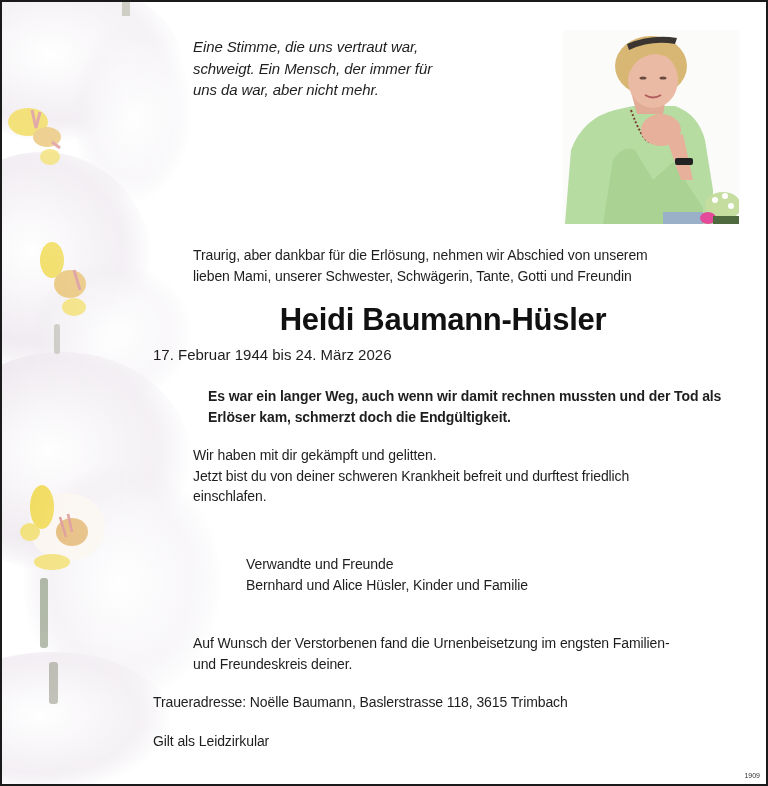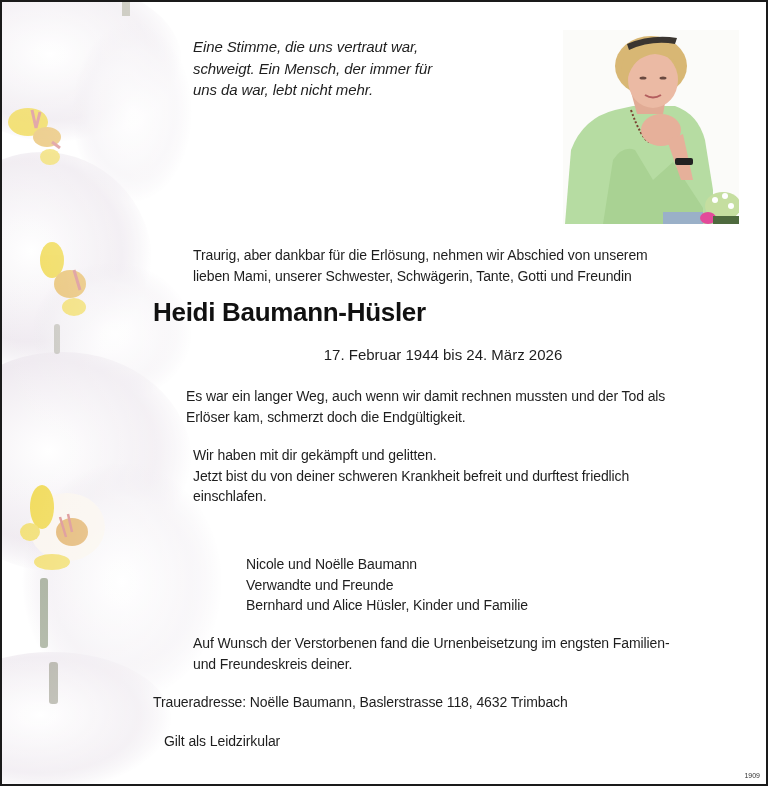--- a/index.html
+++ b/index.html
@@ -8,29 +8,29 @@
     position: absolute; left: 0; top: 0; width: 764px; height: 782px;
     border: 2px solid #1a1a1a; background: #ffffff; overflow: hidden;
     font-family: "Liberation Sans", "DejaVu Sans", sans-serif; color: #1e1e1e;
   }
   
   .orchid { position: absolute; left: 0; top: 0; width: 260px; height: 782px; pointer-events: none; }
   .txt { position: absolute; font-size: 14px; line-height: 20.5px; letter-spacing: -0.1px; white-space: nowrap; }
   .poem { left: 151px; top: 34px; font-style: italic; font-size: 15px; line-height: 21.5px; }
   .photo { position: absolute; left: 561px; top: 28px; width: 176px; height: 194px; overflow: hidden; background: #fbfbf9; }
   .intro { left: 151px; top: 243px; }
-  .name { position: absolute; left: 151px; width: 580px; top: 292px; text-align: left; font-weight: bold; font-size: 26px; line-height: 36px; letter-spacing: -0.3px; color: #111; }
-  .dates { position: absolute; left: 151px; width: 580px; top: 343px; text-align: center; font-size: 15px; line-height: 20px; }
-  .p1 { left: 144px; top: 384px; }
+  .name { position: absolute; left: 151px; width: 580px; top: 300px; text-align: center; font-weight: bold; font-size: 31px; line-height: 36px; letter-spacing: -0.3px; color: #111; }
+  .dates { position: absolute; left: 151px; width: 580px; top: 343px; font-size: 15px; line-height: 20px; }
+  .p1 { left: 166px; top: 384px; font-weight: bold; }
   .p2 { left: 151px; top: 443px; }
   .p3 { left: 204px; top: 524px; }
   .signers { left: 204px; top: 552px; }
   .p4 { left: 151px; top: 631px; }
   .p5 { left: 151px; top: 690px; }
-  .p6 { left: 162px; top: 729px; }
+  .p6 { left: 151px; top: 729px; }
   .code { position: absolute; right: 6px; bottom: 5px; font-size: 7px; color: #333; }
   .line { display: block; margin-left: 40px; }
 </style>
 </head>
 <body>
 
 <div class="card">
 
   <svg class="orchid" viewBox="0 0 260 782" xmlns="http://www.w3.org/2000/svg">
     <defs>
@@ -83,21 +83,21 @@
       <ellipse cx="50" cy="560" rx="18" ry="8" fill="#f2de6a"></ellipse>
       <ellipse cx="28" cy="530" rx="10" ry="9" fill="#f2de6a"></ellipse>
       <path d="M58 515 l6 20 M66 512 l4 18" stroke="#d98a8a" stroke-width="2.5"></path>
     </g>
     <rect x="0" y="0" width="260" height="782" fill="url(#fade)" opacity="0.55"></rect>
   </svg>
 
   <div class="txt poem">
     <span class="line">Eine Stimme, die uns vertraut war,</span>
     <span class="line">schweigt. Ein Mensch, der immer für</span>
-    <span class="line">uns da war, lebt nicht mehr.</span>
+    <span class="line">uns da war, aber nicht mehr.</span>
   </div>
 
   <div class="photo">
     <svg width="176" height="194" viewBox="0 0 176 194" xmlns="http://www.w3.org/2000/svg">
       <rect width="176" height="194" fill="#fbfbf9"></rect>
 
       <path d="M2 194 L8 120 Q20 88 52 80 L70 76 L112 76 Q135 84 142 110 L150 160 L150 194 Z" fill="#b6dca2"></path>
       <path d="M40 194 L50 130 Q60 115 72 120 L90 150 L110 132 L140 178 L140 194 Z" fill="#a9d293"></path>
 
       <path d="M68 62 L74 84 L100 84 L104 62 Z" fill="#e1ab95"></path>
@@ -143,28 +143,27 @@
   </div>
 
   <div class="txt p2">
     <span class="line">Wir haben mit dir gekämpft und gelitten.</span>
     <span class="line">Jetzt bist du von deiner schweren Krankheit befreit und durftest friedlich</span>
     <span class="line">einschlafen.</span>
   </div>
 
 
   <div class="txt signers">
-    <span class="line">Nicole und Noëlle Baumann</span>
     <span class="line">Verwandte und Freunde</span>
     <span class="line">Bernhard und Alice Hüsler, Kinder und Familie</span>
   </div>
 
   <div class="txt p4">
     <span class="line">Auf Wunsch der Verstorbenen fand die Urnenbeisetzung im engsten Familien-</span>
     <span class="line">und Freundeskreis deiner.</span>
   </div>
 
-  <div class="txt p5">Traueradresse: Noëlle Baumann, Baslerstrasse 118, 4632 Trimbach</div>
+  <div class="txt p5">Traueradresse: Noëlle Baumann, Baslerstrasse 118, 3615 Trimbach</div>
 
   <div class="txt p6">Gilt als Leidzirkular</div>
 
   <div class="code">1909</div>
 </div>
 
 </body></html>

